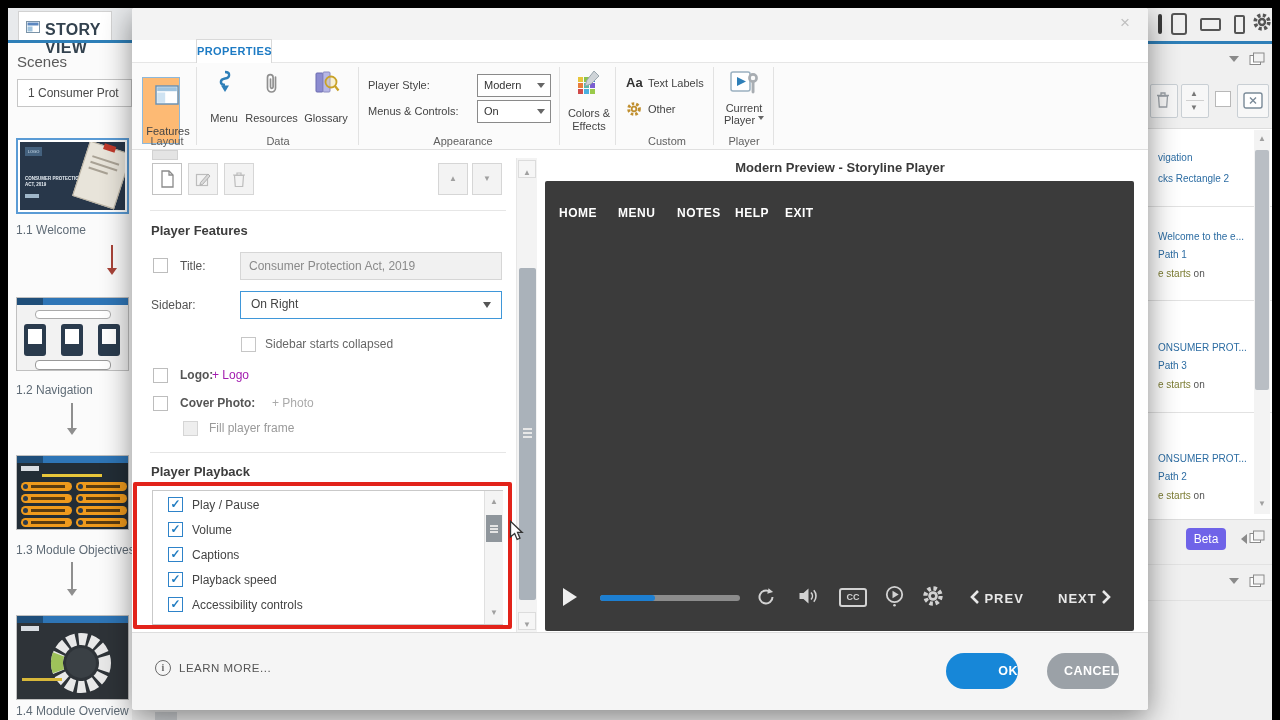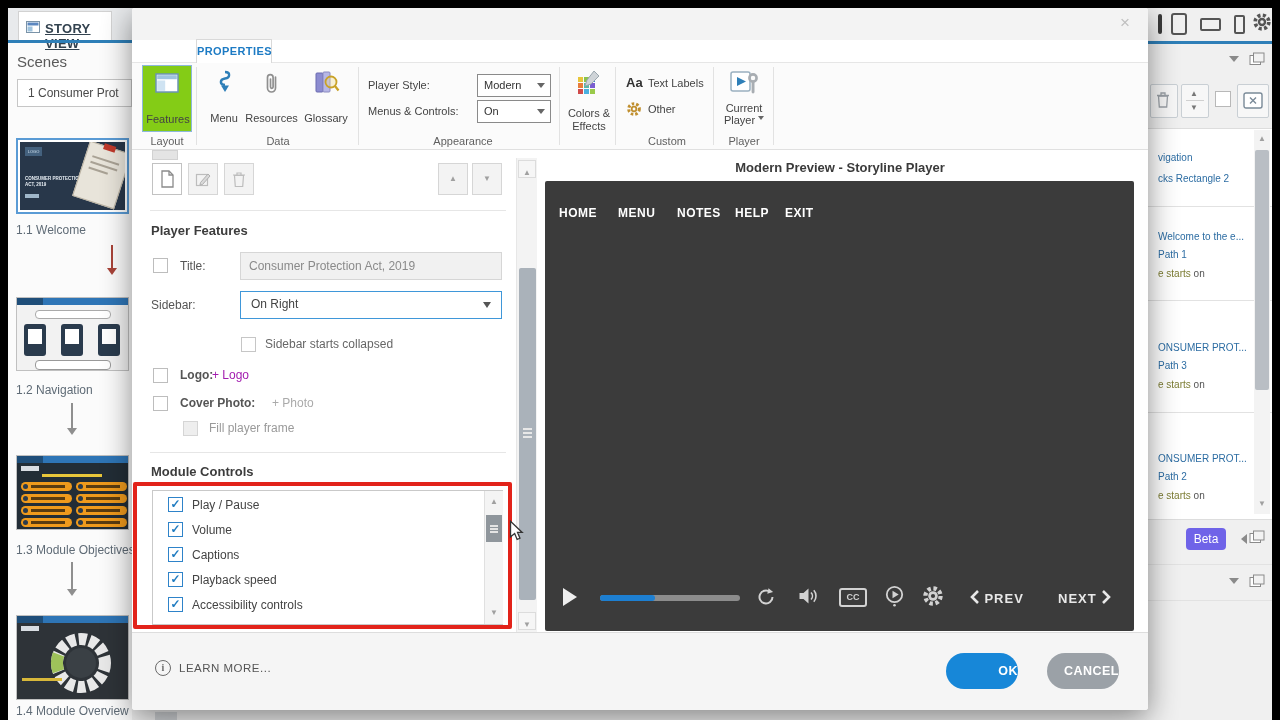--- a/index.html
+++ b/index.html
@@ -6,21 +6,21 @@
   #root{position:relative;width:1280px;height:720px;background:#000;overflow:hidden;
         font-family:"Liberation Sans",sans-serif;-webkit-font-smoothing:antialiased;}
   .abs{position:absolute;}
   .nosel{user-select:none;}
   
   #app{position:absolute;left:8px;top:8px;width:1264px;height:712px;background:#efefef;}
   .sidebar{position:absolute;left:0;top:0;width:124px;height:712px;background:#fbfbfb;}
   .tabbar{position:absolute;left:0;top:0;width:124px;height:32px;background:#e8eaec;}
   .svtab{position:absolute;left:10px;top:3px;width:94px;height:29px;background:#fff;
          border:1px solid #d2d2d2;border-bottom:none;display:flex;align-items:center;gap:5px;padding-left:7px;box-sizing:border-box;}
-  .svtab span{font-size:13px;font-weight:bold;color:#33424f;letter-spacing:.3px;text-decoration:underline;}
+  .svtab span{font-size:16px;font-weight:bold;color:#33424f;letter-spacing:.3px;}
   .blueline{background:#2e7fb8;}
   .thumb{position:absolute;left:8px;width:113px;box-sizing:border-box;background:#fff;border:1px solid #c0c0c0;overflow:hidden;}
   .thumb-label{position:absolute;left:8px;font-size:12px;color:#5f6b76;white-space:nowrap;}
   .flow-arrow{position:absolute;width:2px;background:#8f8f8f;}
   .flow-arrow:after{content:"";position:absolute;left:-4px;bottom:-7px;border:5px solid transparent;border-top:7px solid #8f8f8f;}
   .flow-arrow.red{background:#a84338;}
   .flow-arrow.red:after{border-top-color:#a84338;}
   .slideheader{position:absolute;left:0;top:0;right:0;height:7px;background:#2e75b6;}
   .slideheader i{position:absolute;left:0;top:0;width:26px;height:7px;background:#1f4e79;}
   .pill{position:absolute;width:51px;height:9px;border-radius:5px;background:#ef9a1c;}
@@ -276,21 +276,21 @@
   <div id="dlg">
     <div class="dlg-titlebar">
       <div class="abs" style="left:988px;top:5px;font-size:17px;color:#c0c0c0">×</div>
     </div>
 
     <div class="abs" style="left:64px;top:31px;width:76px;height:24px;background:#fff;border:1px solid #d9d9d9;border-bottom:none;box-sizing:border-box;z-index:3;
                 text-align:center;font-size:11px;font-weight:bold;color:#1d7bc4;letter-spacing:.4px;line-height:23px">PROPERTIES</div>
 
     <div class="ribbon">
 
-      <div class="abs" style="left:10px;top:2px;width:50px;height:67px;background:#84cc16;border:1px solid #8db8da;box-sizing:border-box">
+      <div class="abs" style="left:10px;top:14px;width:38px;height:67px;background:#fdba74;border:1px solid #8db8da;box-sizing:border-box">
         <svg class="abs" style="left:12px;top:7px" width="24" height="20" viewBox="0 0 24 20">
           <rect x="1" y="1" width="22" height="18" fill="#fff" stroke="#6b93b5" stroke-width="1.5"></rect>
           <rect x="2.2" y="2.2" width="19.6" height="4" fill="#9fc3de"></rect>
           <rect x="2.2" y="7.5" width="8" height="10.3" fill="#cfe3f2"></rect>
         </svg>
         <div class="ribbtn-lbl" style="left:0;width:50px;top:47px">Features</div>
       </div>
       <div class="glbl" style="left:10px;width:50px">Layout</div>
       <div class="ribbonsep" style="left:64px"></div>
 
@@ -427,21 +427,21 @@
 
     <div class="cb" style="left:21px;top:388px"></div>
     <div class="flabel" style="left:48px;top:388px;font-weight:bold">Cover Photo:</div>
     <div class="flabel" style="left:140px;top:388px;color:#aaa">+ Photo</div>
 
     <div class="cb dis" style="left:51px;top:413px"></div>
     <div class="flabel" style="left:77px;top:413px;color:#9a9a9a">Fill player frame</div>
 
     <div class="hdivider" style="left:18px;top:444px;width:356px;background:#e6e6e6"></div>
 
-    <div class="abs" style="left:19px;top:456px;font-size:13px;font-weight:bold;color:#3c3c3c">Module Controls</div>
+    <div class="abs" style="left:19px;top:456px;font-size:13px;font-weight:bold;color:#3c3c3c">Player Playback</div>
 
     <div class="abs" style="left:20px;top:482px;width:351px;height:135px;background:#fff;border:1px solid #c9c9c9;box-sizing:border-box"></div>
     <div class="cbon" style="left:36px;top:489px"></div>
     <div class="pc-item" style="top:490px">Play / Pause</div>
     <div class="cbon" style="left:36px;top:514px"></div>
     <div class="pc-item" style="top:515px">Volume</div>
     <div class="cbon" style="left:36px;top:539px"></div>
     <div class="pc-item" style="top:540px">Captions</div>
     <div class="cbon" style="left:36px;top:564px"></div>
     <div class="pc-item" style="top:565px">Playback speed</div>

